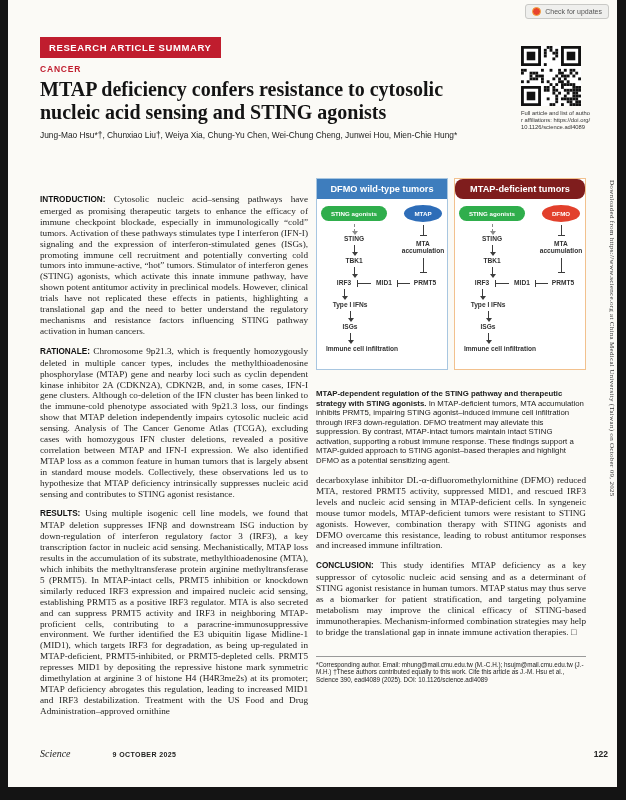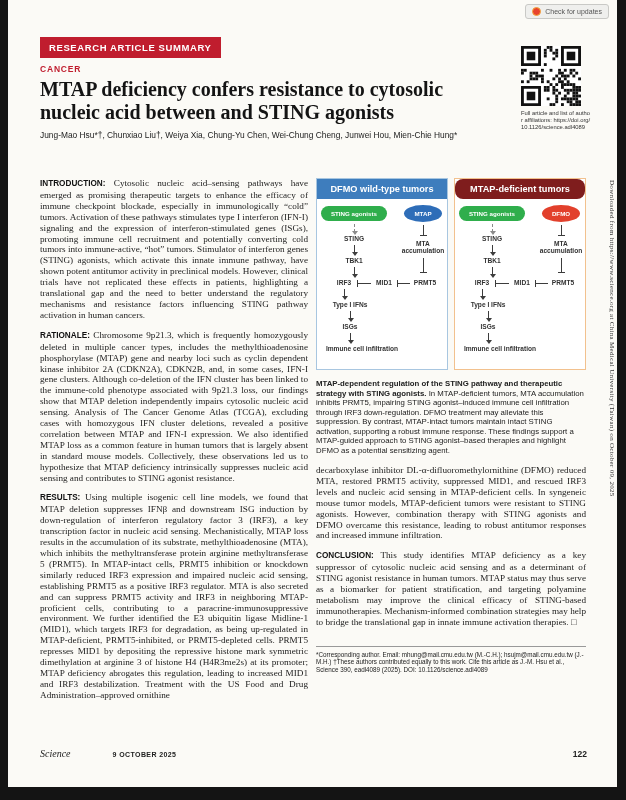--- a/index.html
+++ b/index.html
@@ -19,21 +19,21 @@
     font-size:8.5px; letter-spacing:.8px; }
   .title { position:absolute; left:32px; top:78px; width:450px;
     font-family:"Liberation Serif",serif; font-weight:700; font-size:20px; line-height:23px; color:#141414; }
   .authors { position:absolute; left:32px; top:130px; width:470px; font-weight:400; font-size:8.4px; color:#222; }
 
   .qr-wrap { position:absolute; left:513px; top:46px; width:72px; }
   .qr-wrap svg { display:block; width:60px; height:60px; background:#fff; }
   .qr-caption { margin-top:4px; font-size:5.8px; line-height:7.2px; color:#333; width:70px; word-break:break-all; }
 
   
-  .col-left { position:absolute; left:32px; top:178px; width:268px; }
+  .col-left { position:absolute; left:32px; top:194px; width:268px; }
   .col-right { position:absolute; left:308px; top:178px; width:270px; }
   .para { font-family:"Liberation Serif",serif; font-size:9.2px; line-height:10.9px;
     text-align:justify; color:#1c1c1c; margin-bottom:9px; }
   .sec-label { font-family:"Liberation Sans",sans-serif; font-weight:700; font-size:8.2px; color:#111; }
 
   
   .figure { display:flex; gap:6px; }
   .panel { width:132px; border:1px solid; background:#fff; }
   .panel-header { height:20px; line-height:20px; text-align:center; color:#fff; font-weight:700; font-size:9.2px; }
   .panel-body { position:relative; height:170px; }
@@ -47,49 +47,49 @@
   .arrow::after { content:""; position:absolute; bottom:-3px; left:-2.5px;
     border-left:3px solid transparent; border-right:3px solid transparent; border-top:4px solid #3c3c3c; }
   .dashline { position:absolute; width:0; border-left:1px dashed #8a8a8a; }
   .dashline::after { content:""; position:absolute; bottom:-3px; left:-3px;
     border-left:3px solid transparent; border-right:3px solid transparent; border-top:4px solid #8a8a8a; }
   .tbarv { position:absolute; width:1px; background:#3c3c3c; }
   .tbarv::after { content:""; position:absolute; bottom:0; left:-3px; width:7px; height:1.3px; background:#3c3c3c; }
   .tbarh { position:absolute; height:1px; background:#3c3c3c; }
   .tbarh::before { content:""; position:absolute; left:0; top:-3px; width:1.3px; height:7px; background:#3c3c3c; }
 
-  .fig-caption { margin-top:9px; font-size:7.8px; line-height:9.5px; color:#222; }
+  .fig-caption { margin-top:19px; font-size:7.8px; line-height:9.5px; color:#222; }
   .fig-caption b { font-size:7.8px; }
   .footnote { margin-top:18px; border-top:1px solid #999; padding-top:4px;
     font-size:6.3px; line-height:7.8px; color:#222; }
 
   
   .side-rotated { position:absolute; right:1px; top:180px; height:420px;
     writing-mode:vertical-rl; font-family:"Liberation Serif",serif; font-size:7px; color:#333; letter-spacing:.3px; }
 
   
-  .footer { position:absolute; left:32px; right:30px; top:748px; display:flex; align-items:baseline;gap:32px; }
+  .footer { position:absolute; left:32px; right:9px; top:748px; display:flex; align-items:baseline;gap:32px; }
   .footer .journal { font-family:"Liberation Serif",serif; font-style:italic; font-size:10px; color:#222; }
   .footer .date { margin-left:10px; font-size:7px; font-weight:700; letter-spacing:.4px; color:#222; }
   .footer .pageno { margin-left:auto; font-size:8.5px; font-weight:700; color:#222; }
 </style>
 </head>
 <body>
 
 <div class="frame">
   <div class="page">
 
     <div class="check-badge">
       <span class="dot"></span>
       <span>Check for updates</span>
     </div>
 
     <div class="banner" style="background: rgb(192, 29, 46);">RESEARCH ARTICLE SUMMARY</div>
     <div class="category" style="color: rgb(192, 29, 46);">CANCER</div>
-    <h1 class="title">MTAP deficiency confers resistance to cytosolic nucleic acid between and STING agonists</h1>
+    <h1 class="title">MTAP deficiency confers resistance to cytosolic nucleic acid sensing and STING agonists</h1>
     <div class="authors">Jung-Mao Hsu*†, Chunxiao Liu†, Weiya Xia, Chung-Yu Chen, Wei-Chung Cheng, Junwei Hou, Mien-Chie Hung*</div>
 
     <div class="qr-wrap">
       <svg viewBox="0 0 21 21" xmlns="http://www.w3.org/2000/svg" id="qr">
           <rect x="9" y="0" width="1" height="1" fill="#111"></rect>
           <rect x="10" y="0" width="1" height="1" fill="#111"></rect>
           <rect x="8" y="1" width="1" height="1" fill="#111"></rect>
           <rect x="10" y="1" width="1" height="1" fill="#111"></rect>
           <rect x="12" y="1" width="1" height="1" fill="#111"></rect>
           <rect x="8" y="2" width="1" height="1" fill="#111"></rect>

